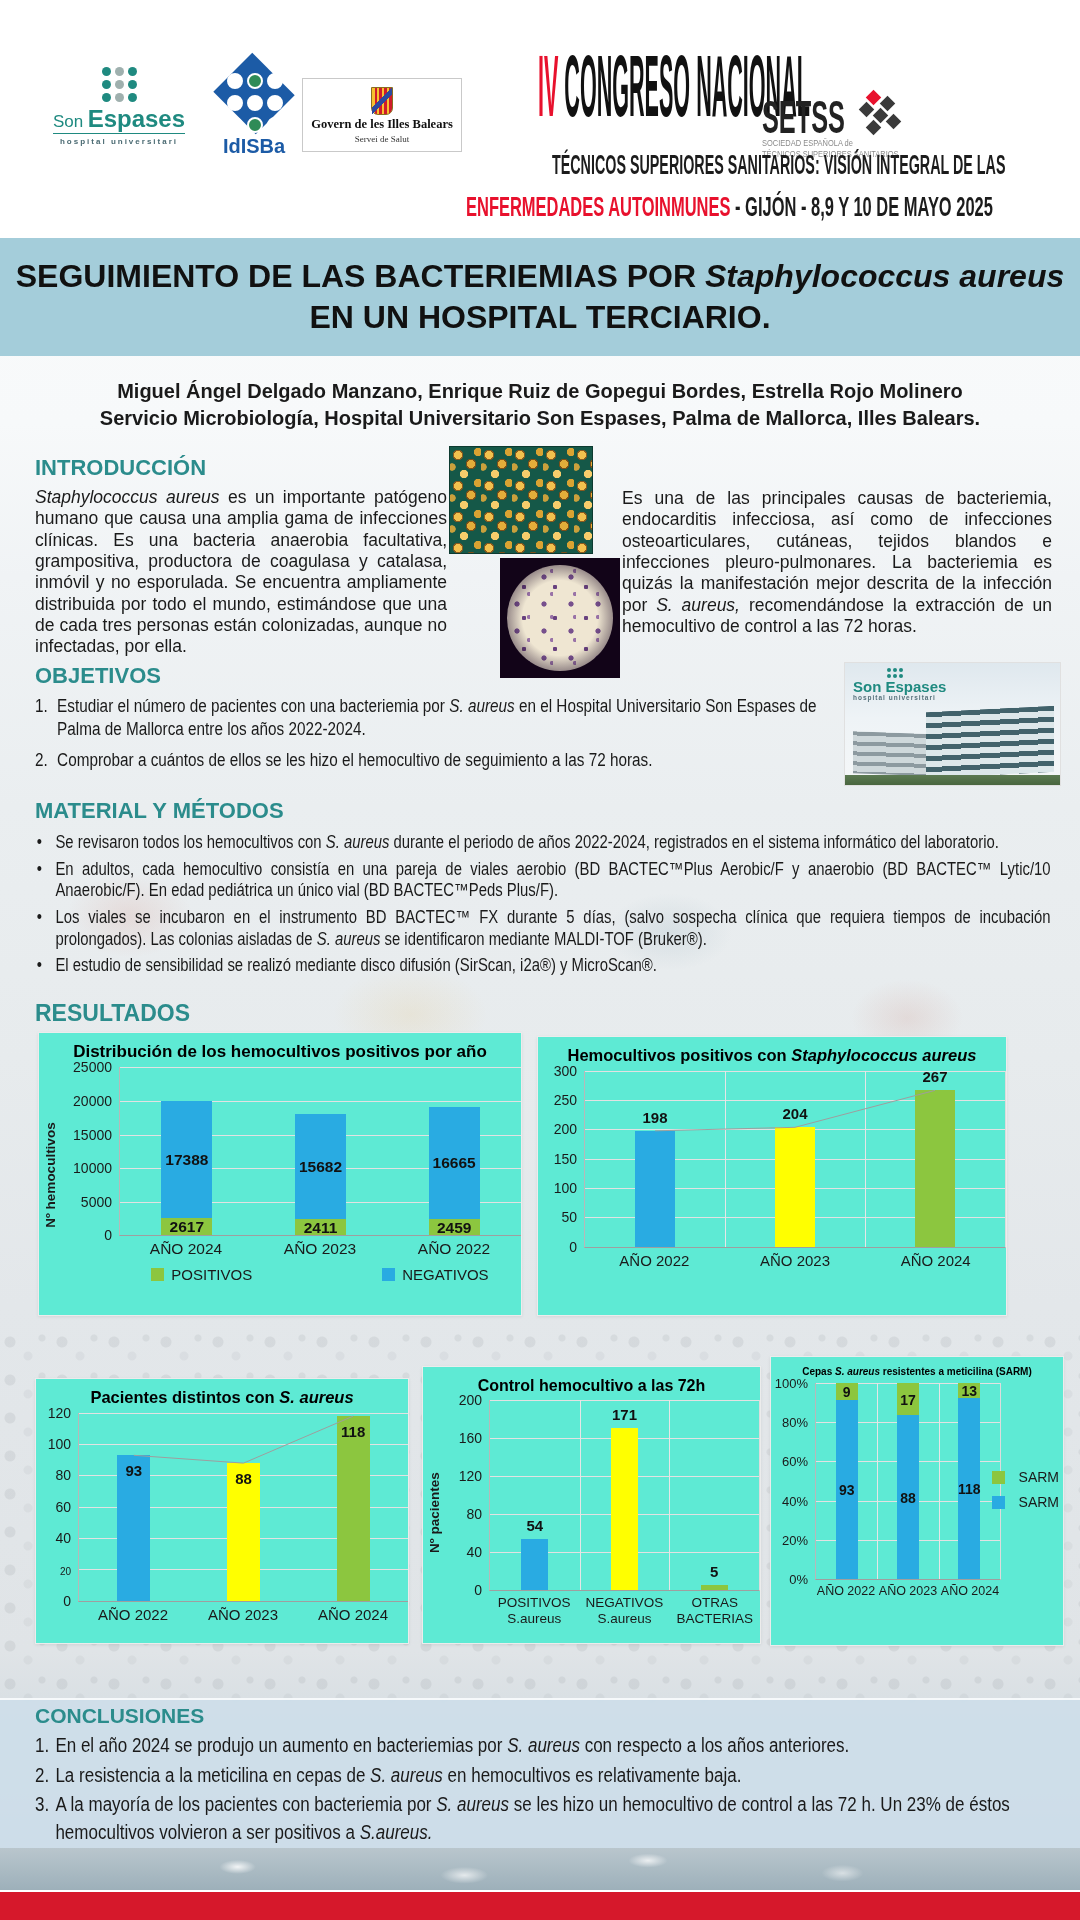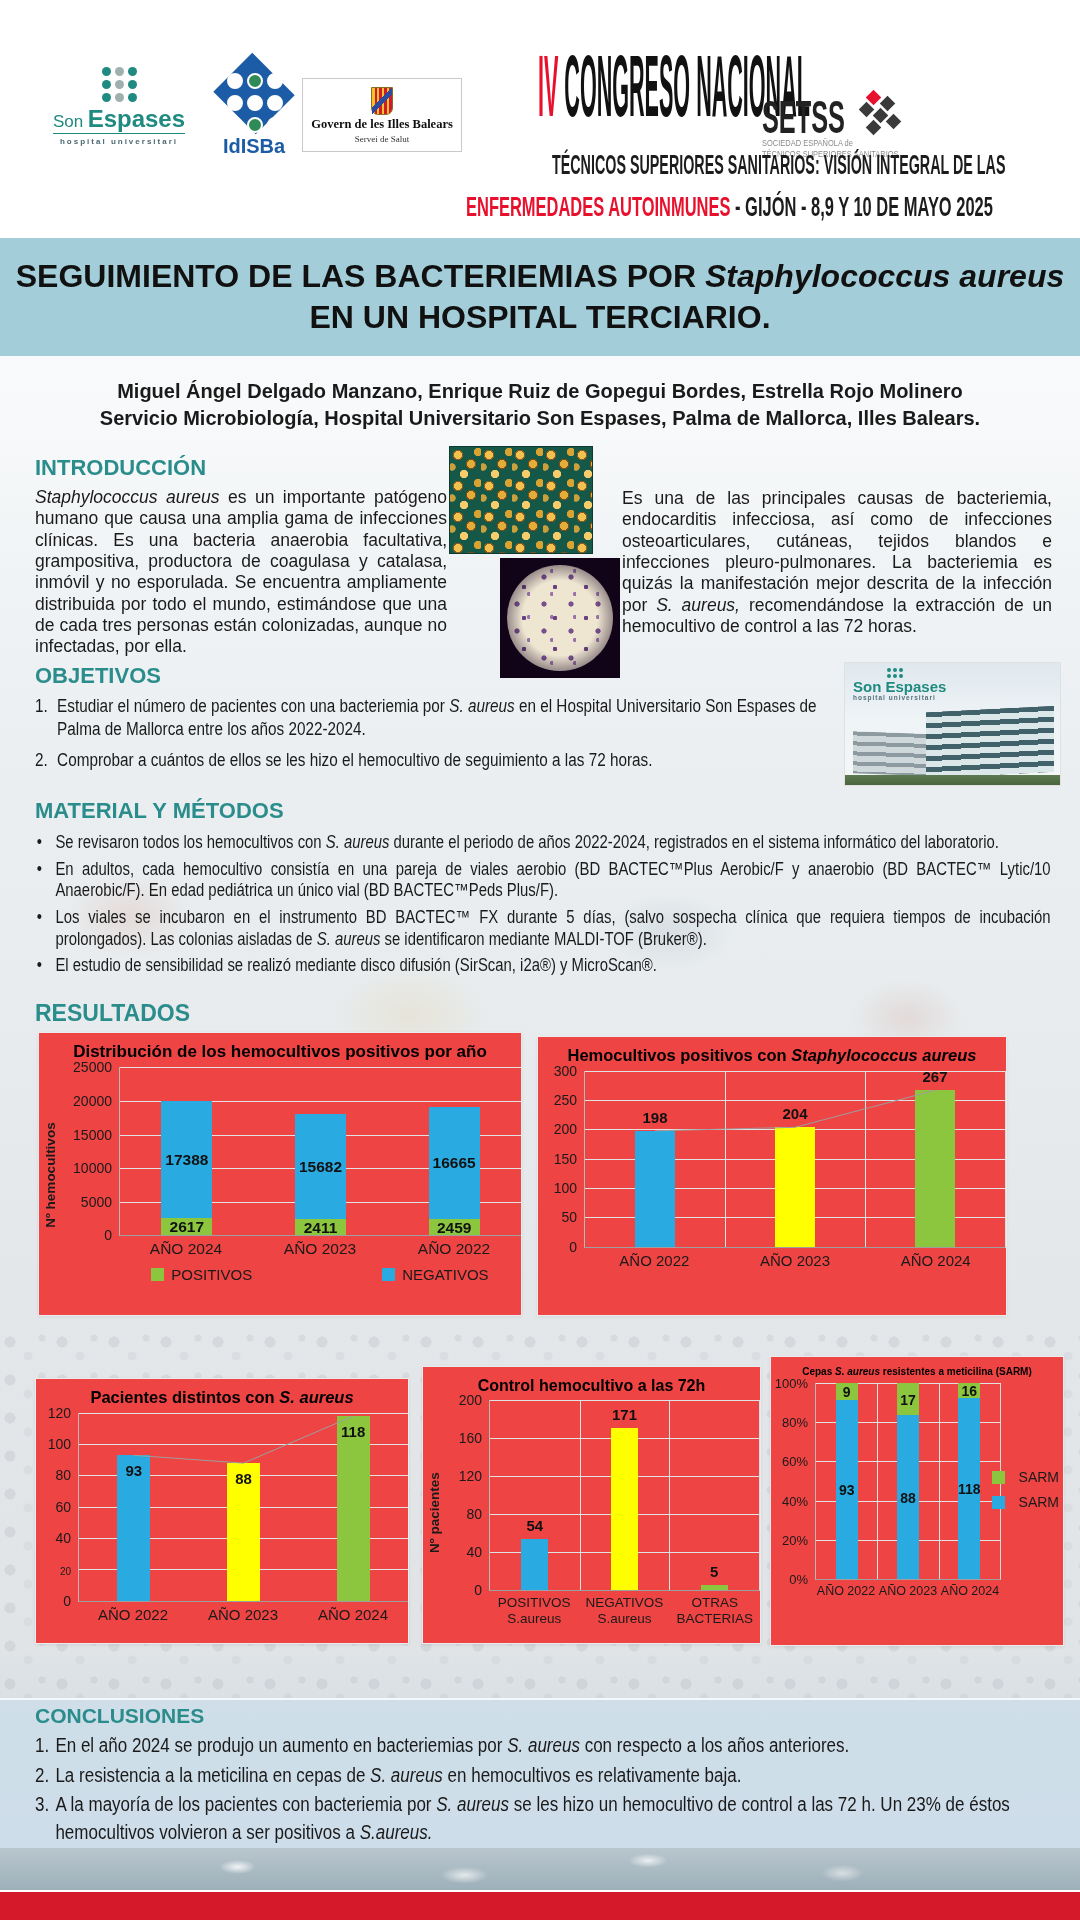--- a/index.html
+++ b/index.html
@@ -123,21 +123,21 @@
   .b-dots{display:grid;grid-template-columns:repeat(3,4px);gap:2px;margin-left:34px;margin-bottom:1px;}
   .b-dots i{width:4px;height:4px;border-radius:50%;background:#1f8a80;}
   .b-name{color:#1f8a80;font-weight:bold;font-size:15px;line-height:1;}
   .b-sub{font-size:6.5px;letter-spacing:1px;color:#55707a;font-weight:bold;}
 
   .mat-items{position:absolute;left:35px;top:832px;width:1016px;font-size:17.5px;line-height:1.24;}
   .bul-item{position:relative;padding-left:24px;margin-bottom:5px;text-align:justify;}
   .bul-item .bul{position:absolute;left:2px;top:0;}
 
   
-  .chart-card{position:absolute;background:#ef4444;border:1px solid #ececec;box-shadow:0 1px 3px rgba(0,0,0,.08);}
+  .chart-card{position:absolute;background:#5eead4;border:1px solid #ececec;box-shadow:0 1px 3px rgba(0,0,0,.08);}
   .c-title{text-align:center;font-weight:bold;margin:9px 8px 5px;line-height:1.2;color:#000;}
   .c-body{position:relative;display:flex;}
   .c-ylab{width:22px;display:flex;align-items:center;justify-content:center;
     writing-mode:vertical-rl;transform:rotate(180deg);font-weight:bold;font-size:13.5px;}
   .c-main{flex:1;min-width:0;}
   .c-prow{display:flex;}
   .c-yticks{position:relative;}
   .c-ytick{position:absolute;right:7px;font-size:14px;color:#1a1a1a;}
   .c-plot{flex:1;position:relative;border-left:1px solid #b8b8b8;border-bottom:1px solid #9f9f9f;}
   .c-plot.vg{border-right:1px solid #dcdcdc;}
@@ -529,21 +529,21 @@
               <div class="c-vlabel" style="left: 0%; width: 33.3333%; bottom: calc(45.5882% - 8.68px); font-size: 14px;">93</div>
               <div class="c-seg" style="left: 10.6667%; width: 12%; bottom: 91.1765%; height: 8.82353%; background: rgb(140, 198, 63);"></div>
               <div class="c-vlabel" style="left: 0%; width: 33.3333%; bottom: calc(95.5882% - 8.68px); font-size: 14px;">9</div>
               <div class="c-seg" style="left: 44%; width: 12%; bottom: 0%; height: 83.8095%; background: rgb(41, 171, 226);"></div>
               <div class="c-vlabel" style="left: 33.3333%; width: 33.3333%; bottom: calc(41.9048% - 8.68px); font-size: 14px;">88</div>
               <div class="c-seg" style="left: 44%; width: 12%; bottom: 83.8095%; height: 16.1905%; background: rgb(140, 198, 63);"></div>
               <div class="c-vlabel" style="left: 33.3333%; width: 33.3333%; bottom: calc(91.9048% - 8.68px); font-size: 14px;">17</div>
               <div class="c-seg" style="left: 77.3333%; width: 12%; bottom: 0%; height: 92.1875%; background: rgb(41, 171, 226);"></div>
               <div class="c-vlabel" style="left: 66.6667%; width: 33.3333%; bottom: calc(46.0938% - 8.68px); font-size: 14px;">118</div>
               <div class="c-seg" style="left: 77.3333%; width: 12%; bottom: 92.1875%; height: 7.8125%; background: rgb(140, 198, 63);"></div>
-              <div class="c-vlabel" style="left: 66.6667%; width: 33.3333%; bottom: calc(96.0938% - 8.68px); font-size: 14px;">16</div>
+              <div class="c-vlabel" style="left: 66.6667%; width: 33.3333%; bottom: calc(96.0938% - 8.68px); font-size: 14px;">13</div>
             </div>
           </div>
           <div class="c-xlabels" style="padding-left: 44px; font-size: 12.5px;">
             <div>
               <div>AÑO 2022</div>
             </div>
             <div>
               <div>AÑO 2023</div>
             </div>
             <div>

